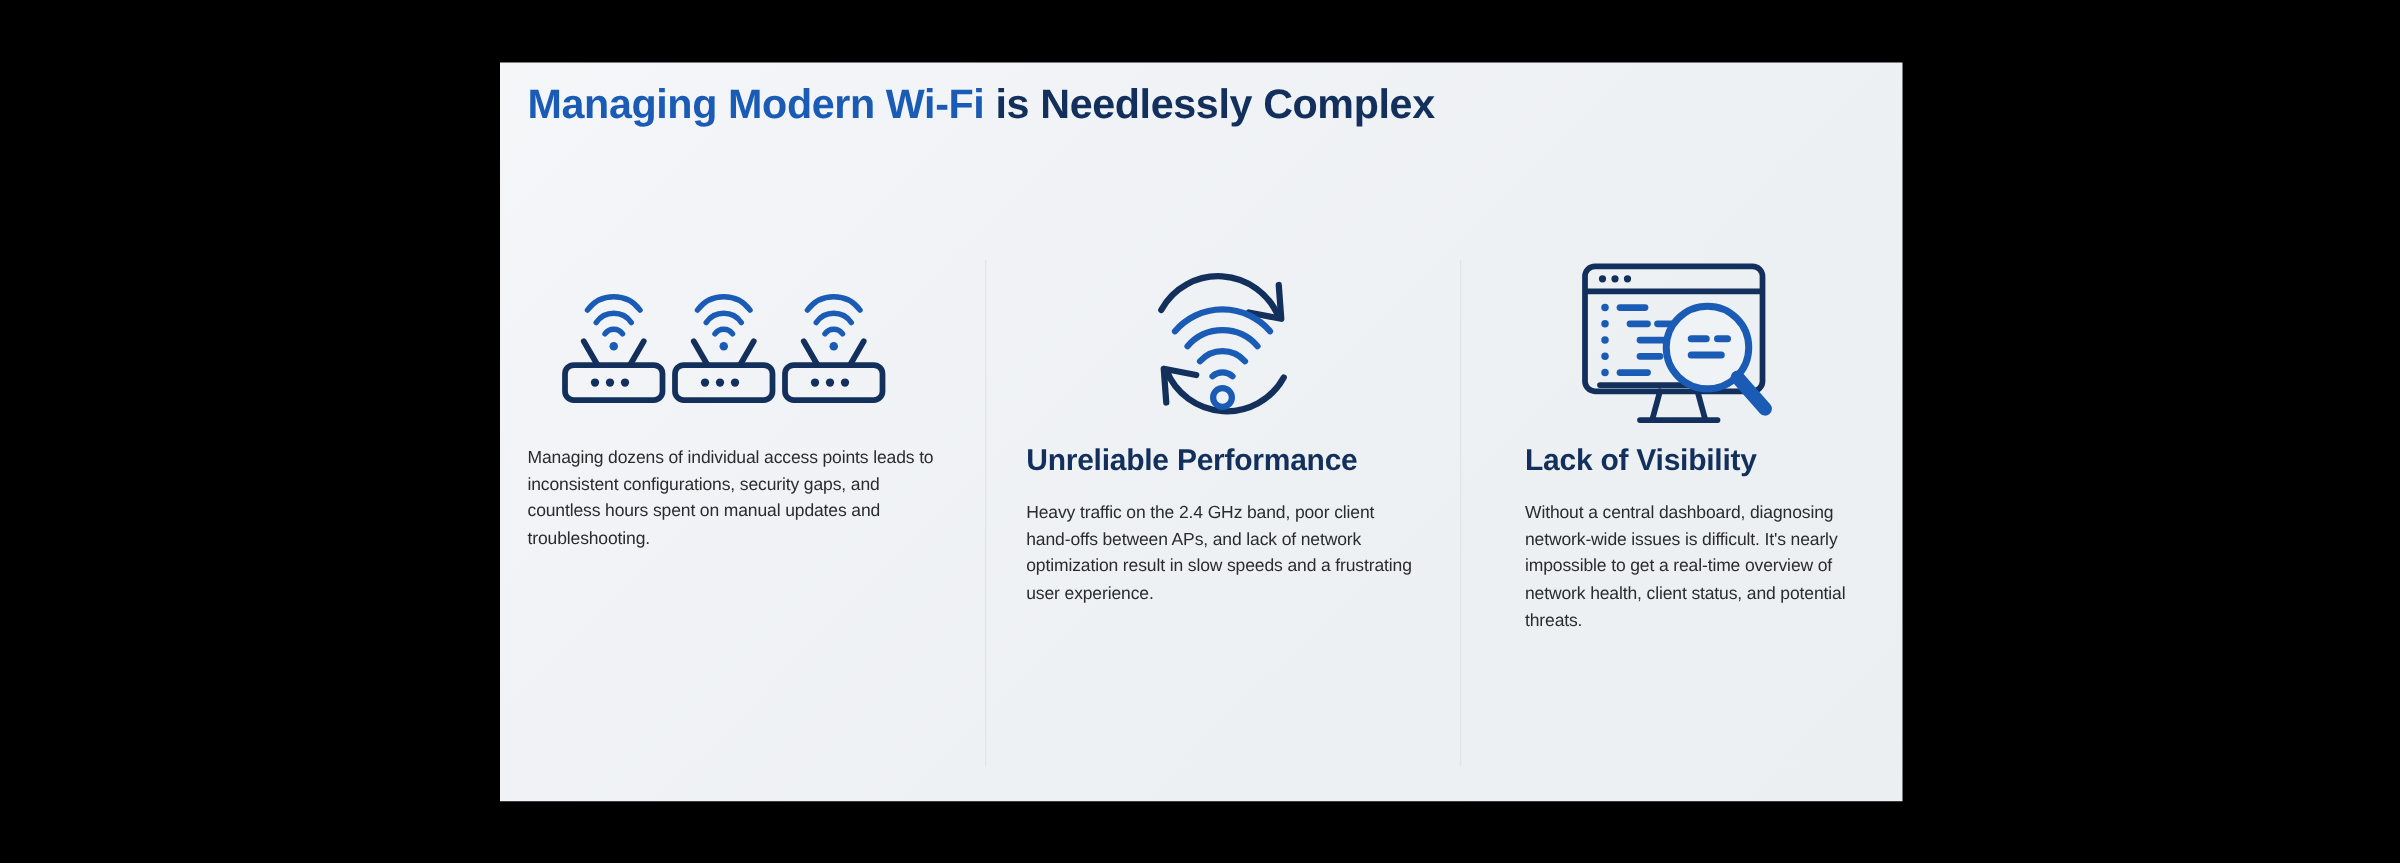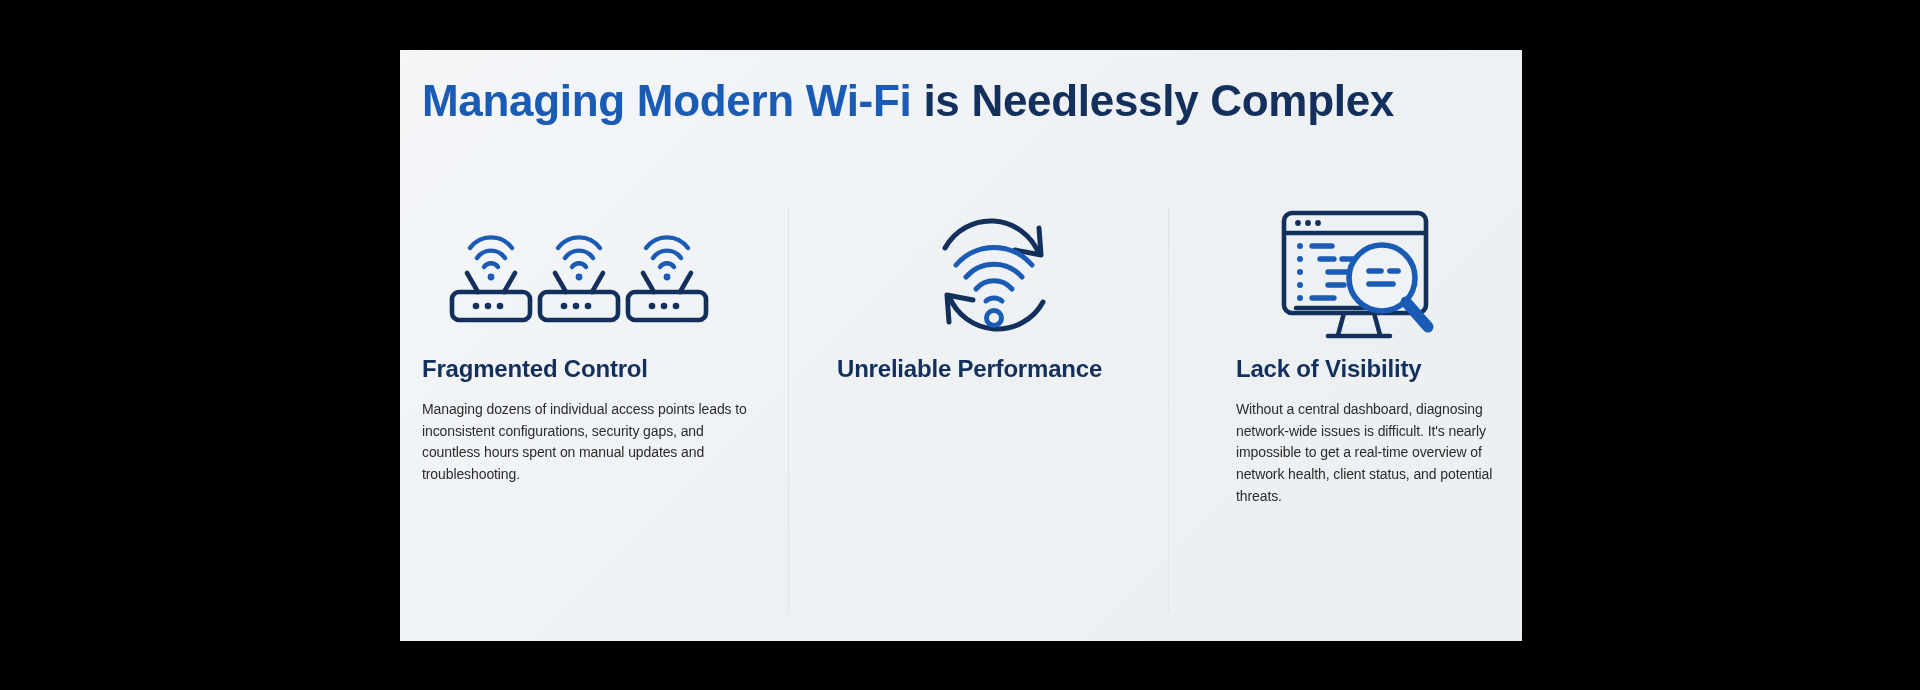--- a/index.html
+++ b/index.html
@@ -15,40 +15,40 @@
   .card {
     position:absolute;
     left:400px; top:50px;
     width:1122px; height:591px;
     background:linear-gradient(135deg,#f4f6f8 0%,#eef1f4 55%,#eceff2 100%);
   }
 
   
   .heading {
     position:absolute;
-    left:22px; top:24px;
+    left:22px; top:13px;
     width:1050px;
-    font-size:44px;
+    font-size:33px;
     font-weight:700;
     line-height:1.23;
     letter-spacing:-0.3px;
     color:#13305c;
   }
   .heading .hl { color:#1a5bb5; }
 
   
   .columns {
     position:absolute;
     left:22px; top:155px;
     width:1078px; height:415px;
     display:flex;
   }
   .col { position:relative; flex:0 0 auto; }
   .col.c1 { width:366px; padding-right:36px; }
-  .col.c2 { width:380px; padding-left:33px; padding-right:33px;margin-left:16px; }
+  .col.c2 { width:380px; padding-left:33px; padding-right:33px; }
   .col.c3 { width:332px; padding-left:52px; }
 
   .divider {
     position:absolute;
     top:3px;
     width:1px; height:405px;
     background:#dfe4e9;
   }
   .divider.d1 { left:366px; }
   .divider.d2 { left:746px; }
@@ -134,21 +134,20 @@
               <path d="M211 38 A17 17 0 0 1 239 38"></path>
               <path d="M218 47 A8.5 8.5 0 0 1 232 47"></path>
             </g>
             <g fill="#1a5bb5">
               <circle cx="49" cy="57" r="3.4"></circle>
               <circle cx="137" cy="57" r="3.4"></circle>
               <circle cx="225" cy="57" r="3.4"></circle>
             </g>
           </svg>
         </div>
-        <div class="col-title">Fragmented Control</div>
         <div class="col-body">Managing dozens of individual access points leads to inconsistent configurations, security gaps, and countless hours spent on manual updates and troubleshooting.</div>
       </div>
 
       <div class="col c2">
         <div class="icon-wrap center">
           <svg width="138" height="138" viewBox="0 0 138 138" fill="none">
             <g stroke="#13305c" stroke-width="5" stroke-linecap="round" stroke-linejoin="round" fill="none">
               <path d="M114 48 A52 52 0 0 0 20 42"></path>
               <polyline points="114,22 116,49 90,44"></polyline>
               <path d="M24 90 A52 52 0 0 0 118 96"></path>
@@ -157,20 +156,21 @@
             <g stroke="#1a5bb5" stroke-width="5" stroke-linecap="round" fill="none">
               <path d="M31 59 A50 50 0 0 1 107 59"></path>
               <path d="M41 71 A37 37 0 0 1 97 71"></path>
               <path d="M51 83 A24 24 0 0 1 87 83"></path>
               <path d="M61 95 A12 12 0 0 1 77 95"></path>
             </g>
             <circle cx="69" cy="112" r="7.5" stroke="#1a5bb5" stroke-width="5" fill="none"></circle>
           </svg>
         </div>
         <div class="col-title">Unreliable Performance</div>
+        <div class="col-body">Heavy traffic on the 2.4 GHz band, poor client hand-offs between APs, and lack of network optimization result in slow speeds and a frustrating user experience.</div>
       </div>
 
       <div class="col c3">
         <div class="icon-wrap c3">
           <svg width="168" height="140" viewBox="0 0 168 140" fill="none">
 
             <rect x="8" y="8" width="142" height="100" rx="8" stroke="#13305c" stroke-width="4.6" fill="none"></rect>
             <line x1="8" y1="28" x2="150" y2="28" stroke="#13305c" stroke-width="4.6"></line>
             <g fill="#13305c">
               <circle cx="22" cy="18" r="2.9"></circle>

